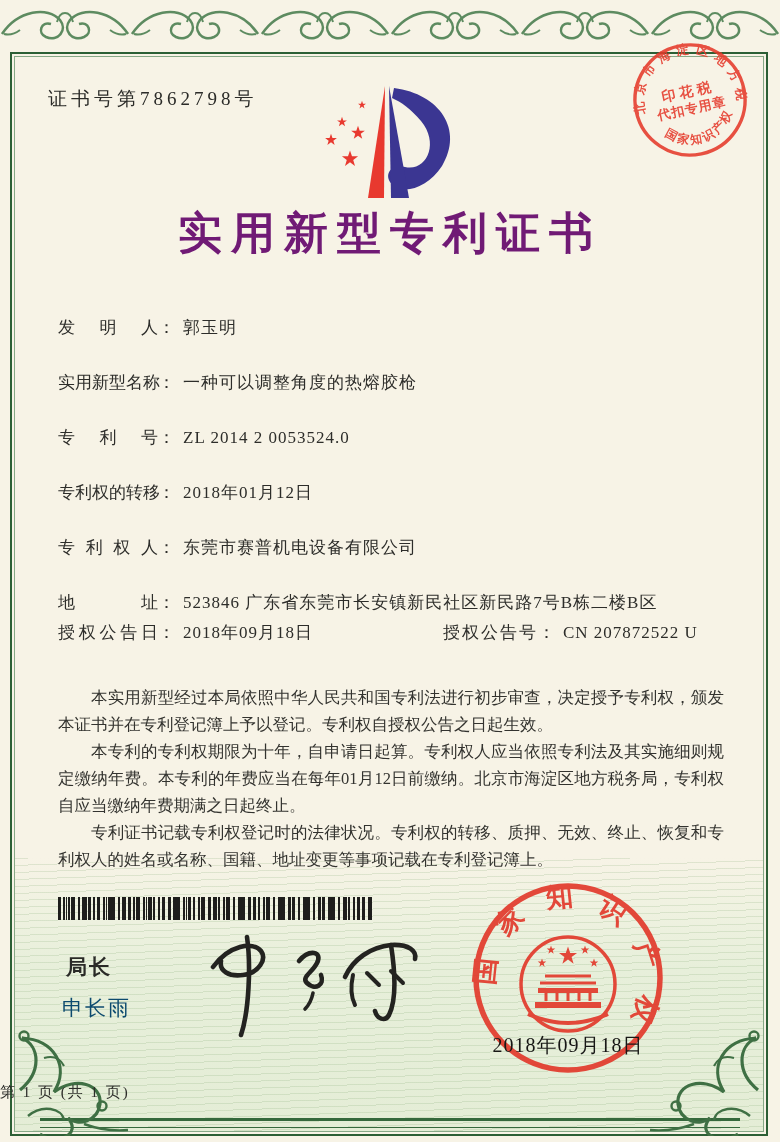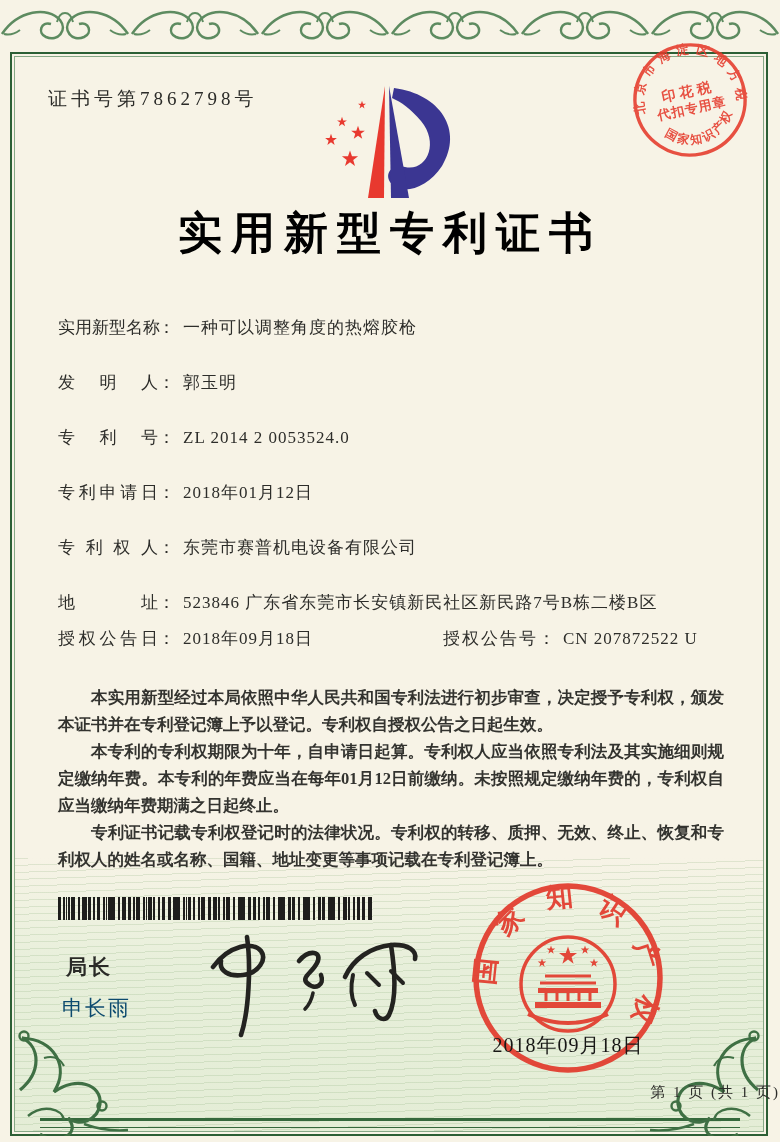--- a/index.html
+++ b/index.html
@@ -20,53 +20,53 @@
   .panel-rule{position:absolute;left:40px;right:40px;bottom:14px;height:6px;
     border-top:3px solid #35693c;border-bottom:1px solid #35693c;z-index:1;}
   .corner{position:absolute;bottom:6px;width:118px;height:112px;z-index:2;}
   .corner.left{left:14px;}
   .corner.right{right:16px;transform:scaleX(-1);}
 
   
   .cert-no{position:absolute;left:48px;top:86px;font-size:19px;color:#2b2b28;letter-spacing:4px;z-index:2;}
   .logo{position:absolute;left:308px;top:80px;z-index:2;}
   .title{position:absolute;left:0;width:780px;top:204px;text-align:center;font-size:44px;font-weight:bold;
-    color:#000000;letter-spacing:9px;z-index:2;}
+    color:#701a75;letter-spacing:9px;z-index:2;}
 
   
   .fields{position:absolute;left:58px;top:316px;width:668px;z-index:2;color:#2d2d2a;}
   .field-row{margin-bottom:31px;font-size:17px;line-height:24px;white-space:nowrap;}
   .f-label{display:inline-block;width:100px;text-align:justify;text-align-last:justify;vertical-align:top;}
   .f-colon{display:inline-block;vertical-align:top;margin-right:8px;}
   .f-value{display:inline-block;vertical-align:top;white-space:normal;width:545px;letter-spacing:1px;}
   .grant-row{position:relative;font-size:17px;line-height:24px;margin-top:-4px;}
   .grant-no{position:absolute;left:385px;top:0;white-space:nowrap;}
   .grant-no .f-label2{letter-spacing:2px;font-family:Liberation Serif, serif;}
 
   
   .paragraphs{position:absolute;left:58px;top:684px;width:666px;z-index:2;color:#33332f;
-    font-size:16.5px;line-height:27px;text-align:justify;font-weight:bold;}
+    font-size:16.5px;line-height:27px;text-align:justify;}
   .paragraphs p{margin:0;text-indent:2em;}
 
   
   .barcode{position:absolute;left:58px;top:897px;width:314px;height:23px;z-index:2;
     background:
       repeating-linear-gradient(90deg,#1e1e1c 0 2px,rgba(0,0,0,0) 2px 5px),
       repeating-linear-gradient(90deg,#1e1e1c 0 1px,rgba(0,0,0,0) 1px 8px),
       repeating-linear-gradient(90deg,#1e1e1c 0 3px,rgba(0,0,0,0) 3px 13px);}
   .issuer-title{position:absolute;left:66px;top:953px;font-size:21px;color:#2a2a27;z-index:2;
     font-family:"Liberation Sans","DejaVu Sans",sans-serif;letter-spacing:2px;font-weight:bold;}
   .issuer-name{position:absolute;left:62px;top:994px;font-size:21px;color:#0c4a6e;z-index:2;
     font-family:"Liberation Sans","DejaVu Sans",sans-serif;letter-spacing:2px;}
   .signature{position:absolute;left:195px;top:915px;z-index:2;}
   .seal{position:absolute;left:470px;top:880px;z-index:3;}
   .seal-date{position:absolute;left:478px;top:1032px;width:180px;text-align:center;font-size:20px;
     color:#171715;z-index:4;letter-spacing:1px;}
   .tax-stamp{position:absolute;left:628px;top:38px;z-index:2;transform:rotate(-12deg);}
-  .footer{position:absolute;left:0;width:780px;top:1083px;text-align:right;font-size:15px;
+  .footer{position:absolute;left:0;width:780px;top:1083px;text-align:left;font-size:15px;
     color:#2d2d2a;letter-spacing:2px;z-index:2;}
 </style>
 </head>
 <body>
 
 <div class="cert">
 
   <svg class="top-frieze" viewBox="0 0 780 50" aria-hidden="true">
     <defs>
       <g id="scrollmotif" fill="none" stroke="#5d8b60" stroke-width="2.6">
@@ -133,50 +133,50 @@
     <use href="#lstar" fill="#e8392f" transform="translate(34,42) scale(0.52)"></use>
     <use href="#lstar" fill="#e8392f" transform="translate(50,53) scale(0.72)"></use>
     <use href="#lstar" fill="#e8392f" transform="translate(23,60) scale(0.62)"></use>
     <use href="#lstar" fill="#e8392f" transform="translate(42,79) scale(0.85)"></use>
   </svg>
 
   <div class="title">实用新型专利证书</div>
 
   <div class="fields">
     <div class="field-row">
+      <span class="f-label">发明人</span><span class="f-colon">：</span><span class="f-value">郭玉明</span>
+    </div>
+    <div class="field-row">
       <span class="f-label">实用新型名称</span><span class="f-colon">：</span><span class="f-value">一种可以调整角度的热熔胶枪</span>
     </div>
     <div class="field-row">
-      <span class="f-label">发明人</span><span class="f-colon">：</span><span class="f-value">郭玉明</span>
-    </div>
-    <div class="field-row">
       <span class="f-label">专利号</span><span class="f-colon">：</span><span class="f-value">ZL 2014 2 0053524.0</span>
     </div>
     <div class="field-row">
-      <span class="f-label">专利申请日</span><span class="f-colon">：</span><span class="f-value">2018年01月12日</span>
+      <span class="f-label">专利权的转移</span><span class="f-colon">：</span><span class="f-value">2018年01月12日</span>
     </div>
     <div class="field-row">
       <span class="f-label">专利权人</span><span class="f-colon">：</span><span class="f-value">东莞市赛普机电设备有限公司</span>
     </div>
-    <div class="field-row" style="margin-bottom:16px;">
+    <div class="field-row" style="margin-bottom:10px;">
       <span class="f-label">地址</span><span class="f-colon">：</span><span class="f-value" style="width:548px;">523846 广东省东莞市长安镇新民社区新民路7号B栋二楼B区</span>
     </div>
     <div class="grant-row">
       <span>
         <span class="f-label">授权公告日</span><span class="f-colon">：</span><span style="letter-spacing:1px;">2018年09月18日</span>
       </span>
       <span class="grant-no">
         <span class="f-label2">授权公告号</span><span class="f-colon">：</span><span style="letter-spacing:1px;">CN 207872522 U</span>
       </span>
     </div>
   </div>
 
   <div class="paragraphs">
     <p>本实用新型经过本局依照中华人民共和国专利法进行初步审查，决定授予专利权，颁发本证书并在专利登记簿上予以登记。专利权自授权公告之日起生效。</p>
-    <p>本专利的专利权期限为十年，自申请日起算。专利权人应当依照专利法及其实施细则规定缴纳年费。本专利的年费应当在每年01月12日前缴纳。未按照规定缴纳年费的，专利权自应当缴纳年费期满之日起终止。</p>
+    <p>本专利的专利权期限为十年，自申请日起算。专利权人应当依照专利法及其实施细则规定缴纳年费。本专利的年费应当在每年01月12日前缴纳。北京市海淀区地方税务局，专利权自应当缴纳年费期满之日起终止。</p>
     <p>专利证书记载专利权登记时的法律状况。专利权的转移、质押、无效、终止、恢复和专利权人的姓名或名称、国籍、地址变更等事项记载在专利登记簿上。</p>
   </div>
 
   <div class="barcode"></div>
 
   <div class="issuer-title">局长</div>
   <div class="issuer-name">申长雨</div>
 
   <svg class="signature" width="240" height="140" viewBox="0 0 240 140" aria-hidden="true">
     <g fill="none" stroke="#232320" stroke-width="4.6" stroke-linecap="round" stroke-linejoin="round">

